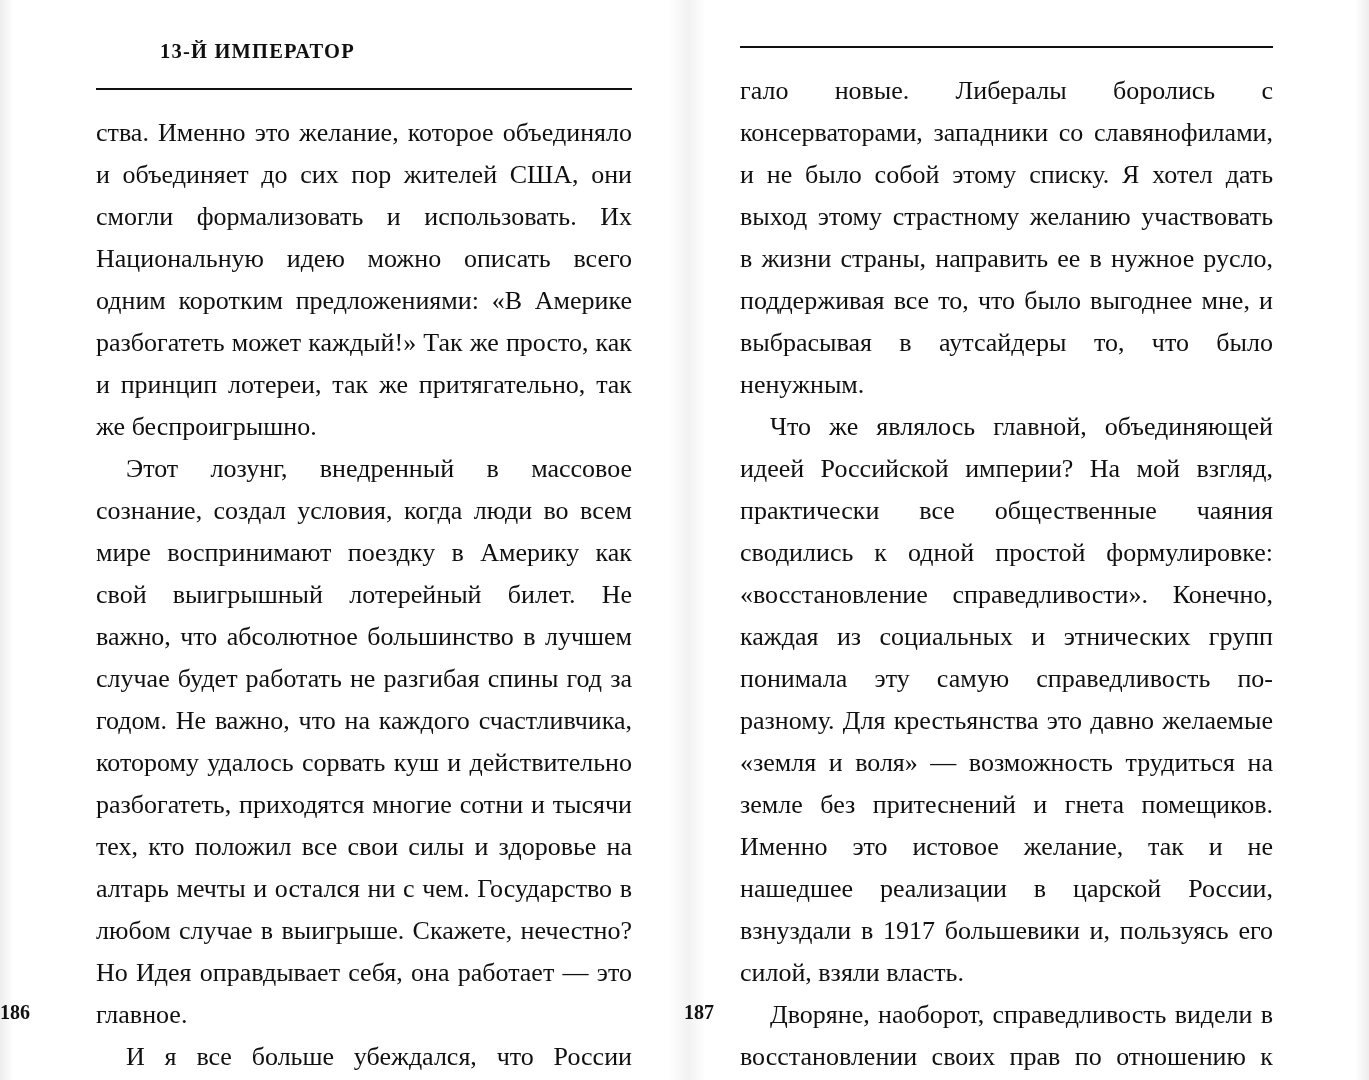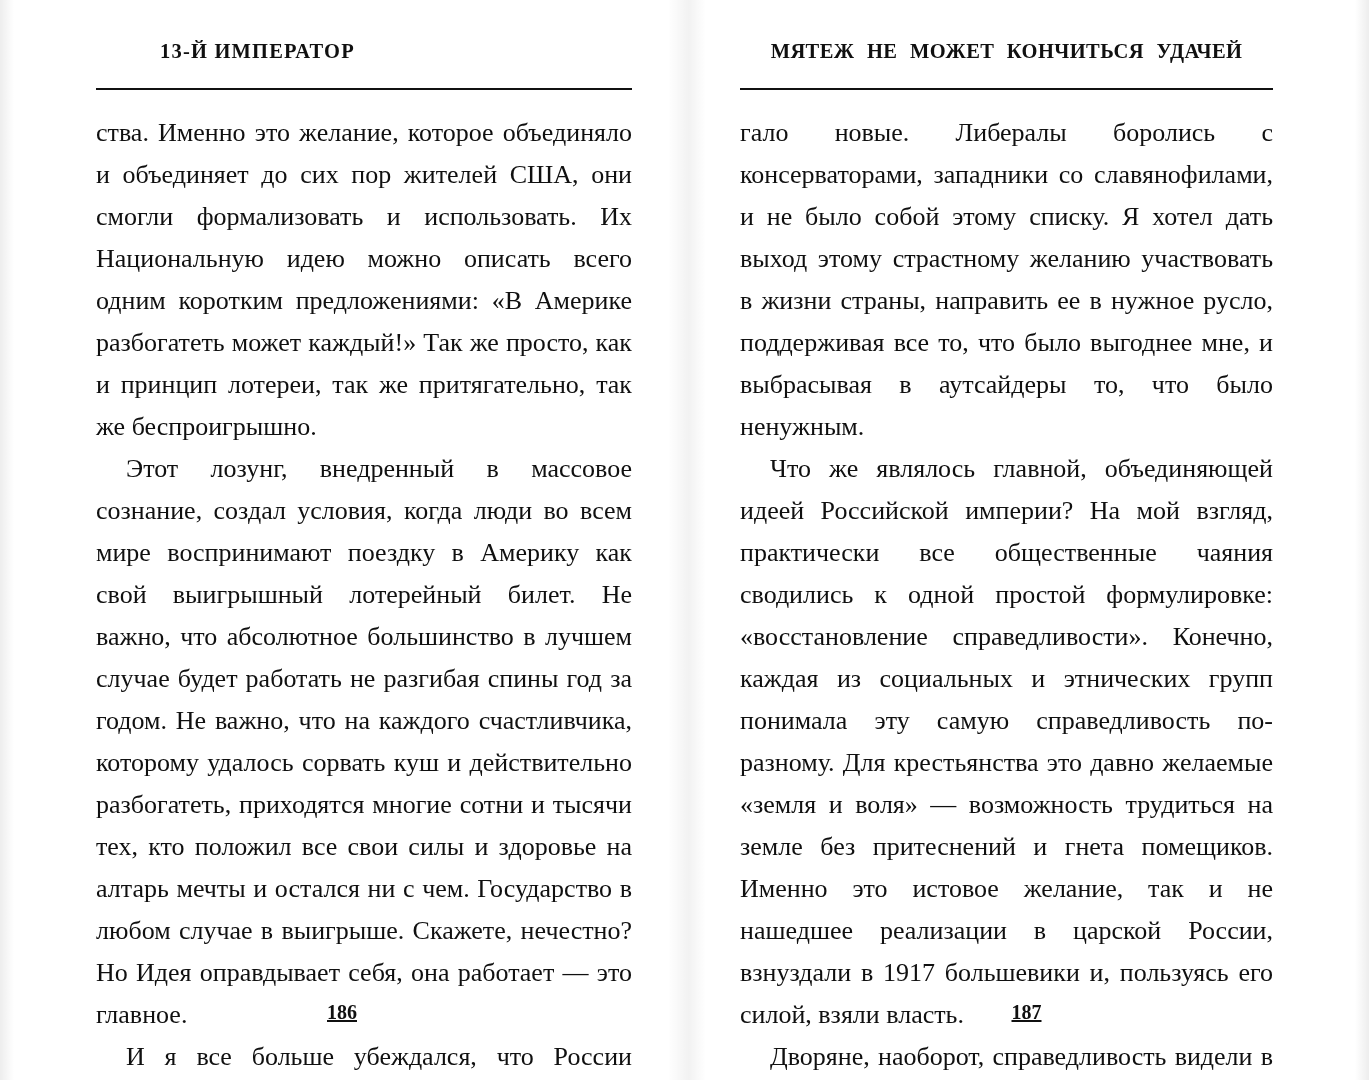--- a/index.html
+++ b/index.html
@@ -99,24 +99,22 @@
   }
   .col p.no-indent {
     text-indent: 0;
   }
 
   .folio {
     position: absolute;
     bottom: 56px;
     width: 100%;
     left: 0;
-    text-align: center;
     font-size: 20px;
     font-weight: bold;
-    text-decoration: underline;
   }
   .page-left .folio { padding-right: 44px; }
   .page-right .folio { padding-right: 40px; }
 </style>
 </head>
 <body>
 
 <div class="spread">
 
   <div class="edge-left"></div>
@@ -130,23 +128,20 @@
     <hr class="rule">
     <div class="col">
       <p class="no-indent">ства. Именно это желание, которое объединяло и объединяет до сих пор жителей США, они смогли формализовать и использовать. Их Национальную идею можно описать всего одним коротким предложениями: «В Америке разбогатеть может каждый!» Так же просто, как и принцип лотереи, так же притягательно, так же беспроигрышно.</p>
       <p>Этот лозунг, внедренный в массовое сознание, создал условия, когда люди во всем мире воспринимают поездку в Америку как свой выигрышный лотерейный билет. Не важно, что абсолютное большинство в лучшем случае будет работать не разгибая спины год за годом. Не важно, что на каждого счастливчика, которому удалось сорвать куш и действительно разбогатеть, приходятся многие сотни и тысячи тех, кто положил все свои силы и здоровье на алтарь мечты и остался ни с чем. Государство в любом случае в выигрыше. Скажете, нечестно? Но Идея оправдывает себя, она работает — это главное.</p>
       <p>И я все больше убеждался, что России позарез нужна столь же удобная и в то же время правильная, направляющая общественную энергию в нужное русло, концепция. Фактически это было жизненной необходимостью: Российская империя XIX века представляла собой гигантский, живо бурлящий идеями котел, на котором вот-вот сорвет крышку. В лучшем случае эта чудовищная по своей мощи, кипучая энергия простым паром уходила в небо. В худшем — находила свой выход в декабристах, народовольцах, большевиках. Общество безо всякой системы бурлило и кипело мыслями, делилось ими, отстаивало свои соображения и выдви-</p>
     </div>
     <div class="folio">186</div>
   </div>
 
   <div class="page page-right">
-    <div class="running-head rh-right">
-      <div class="rh-text">Мятеж не может кончиться удачей</div>
-    </div>
     <hr class="rule">
     <div class="col">
       <p class="no-indent">гало новые. Либералы боролись с консерваторами, западники со славянофилами, и не было собой этому списку. Я хотел дать выход этому страстному желанию участвовать в жизни страны, направить ее в нужное русло, поддерживая все то, что было выгоднее мне, и выбрасывая в аутсайдеры то, что было ненужным.</p>
       <p>Что же являлось главной, объединяющей идеей Российской империи? На мой взгляд, практически все общественные чаяния сводились к одной простой формулировке: «восстановление справедливости». Конечно, каждая из социальных и этнических групп понимала эту самую справедливость по-разному. Для крестьянства это давно желаемые «земля и воля» — возможность трудиться на земле без притеснений и гнета помещиков. Именно это истовое желание, так и не нашедшее реализации в царской России, взнуздали в 1917 большевики и, пользуясь его силой, взяли власть.</p>
       <p>Дворяне, наоборот, справедливость видели в восстановлении своих прав по отношению к крепостным, отнятым у них реформой 1861 года, а также в упрочнении своих свобод и привилегий. Это, кстати, и делало возможным их союз с мощными оппозиционными этническими группами, такими, как финская, польская, литовская аристократия, которые, разделяя все требования русского дворянства, требовали вдобавок к ним еще и независимости.</p>
     </div>
     <div class="folio">187</div>
   </div>
 
 </div>

